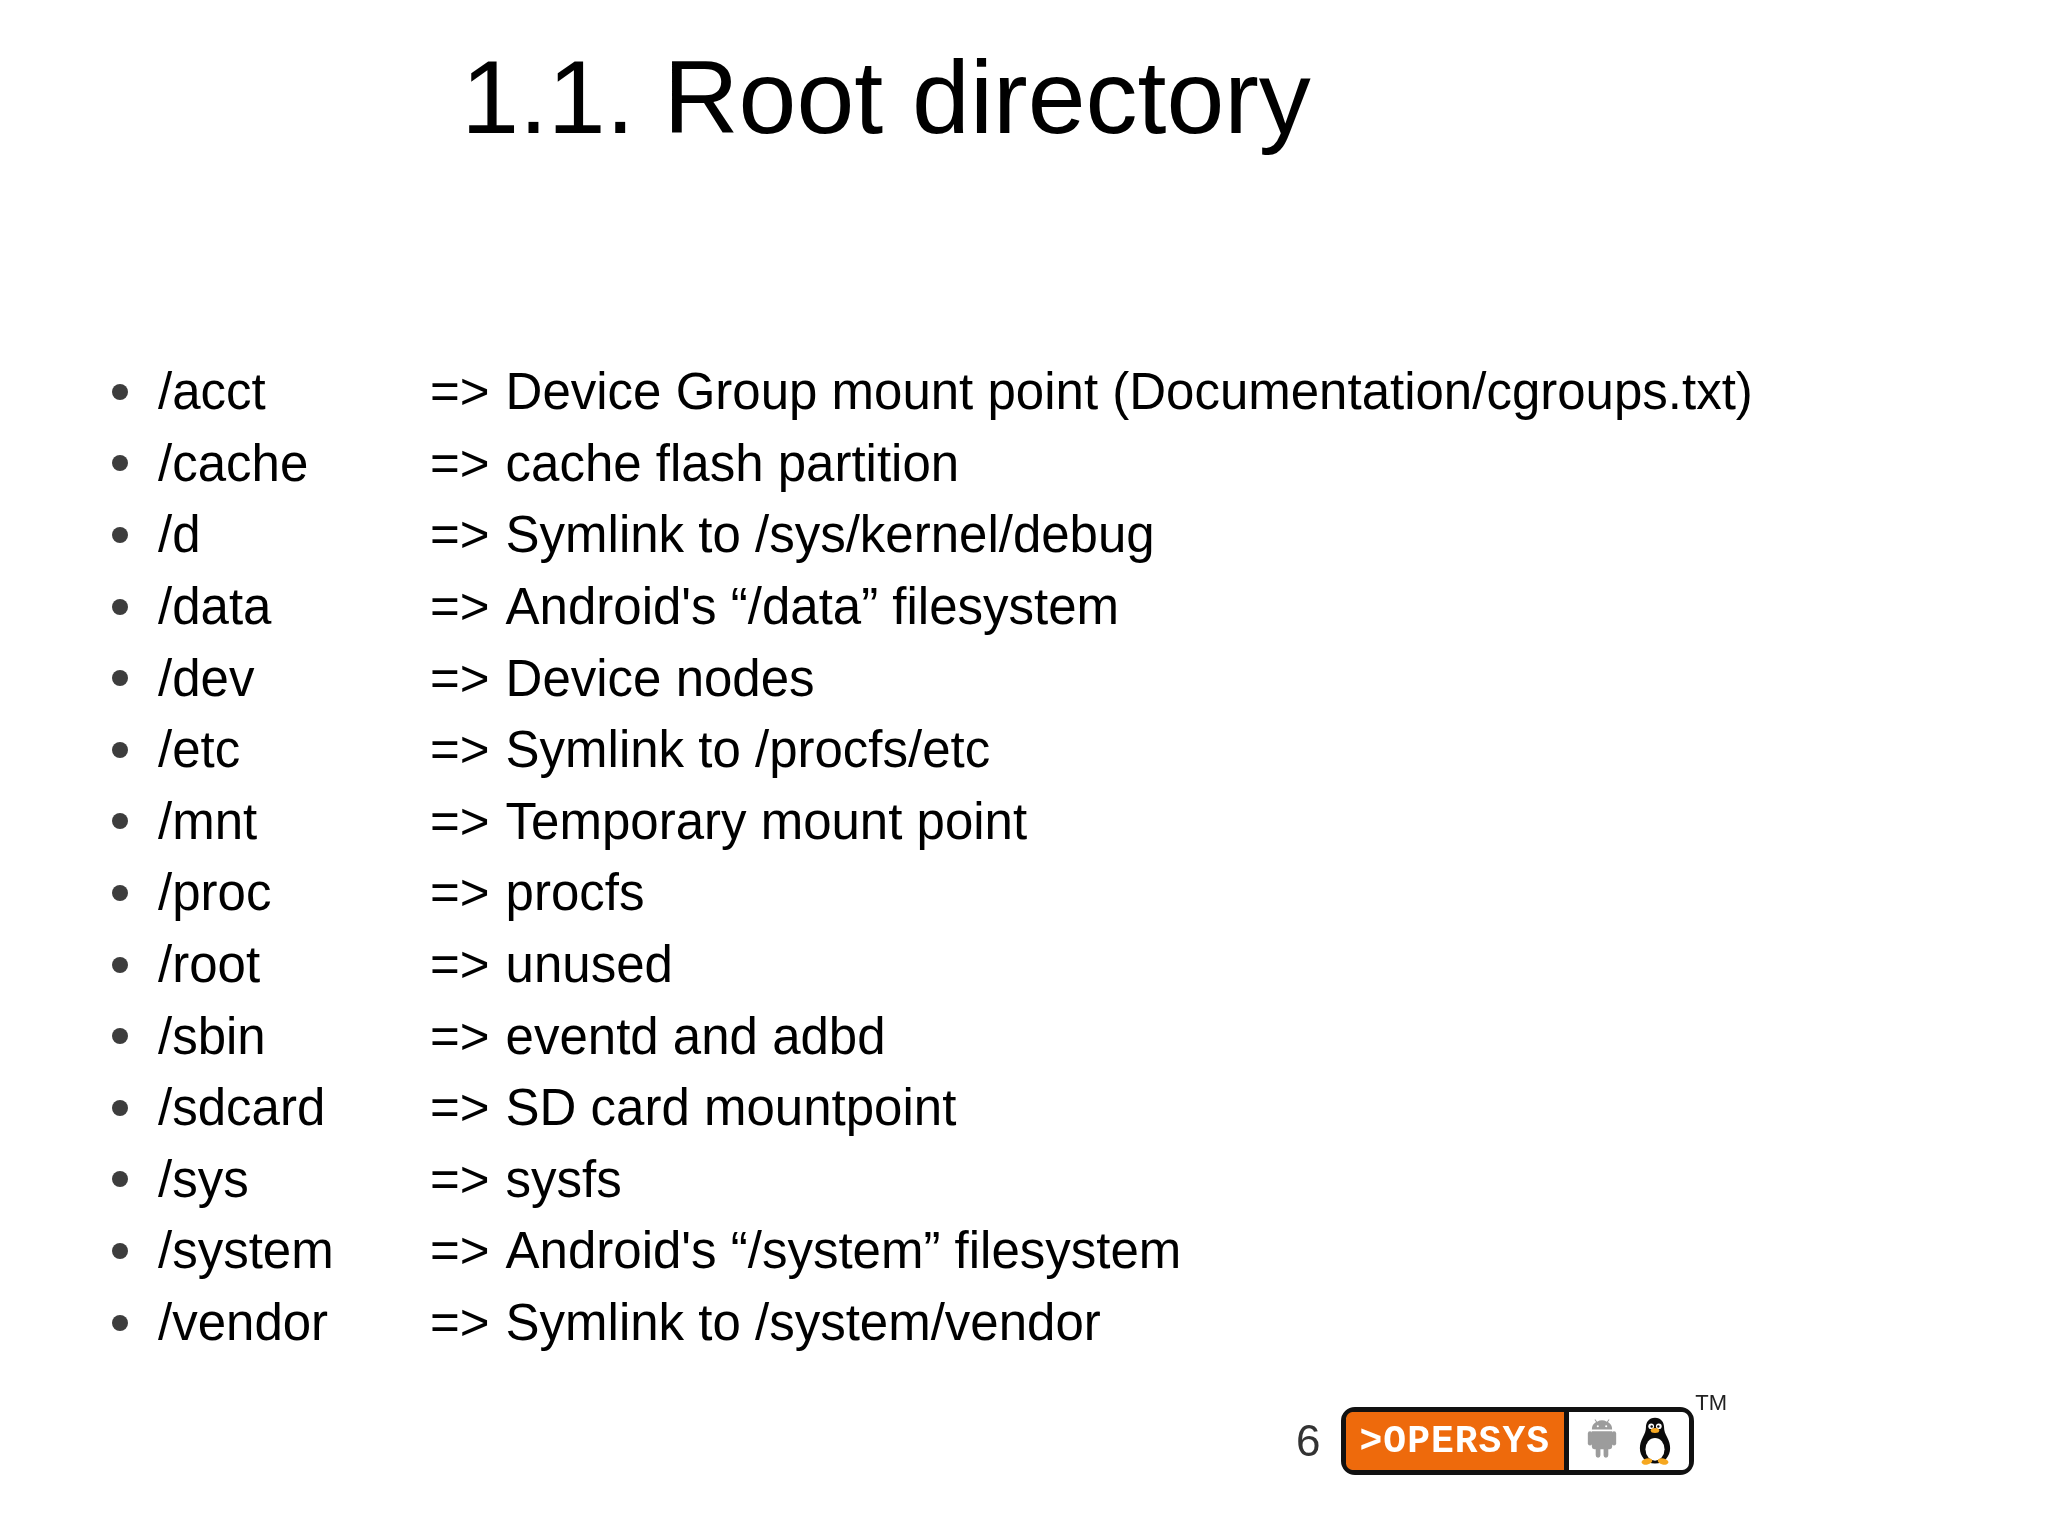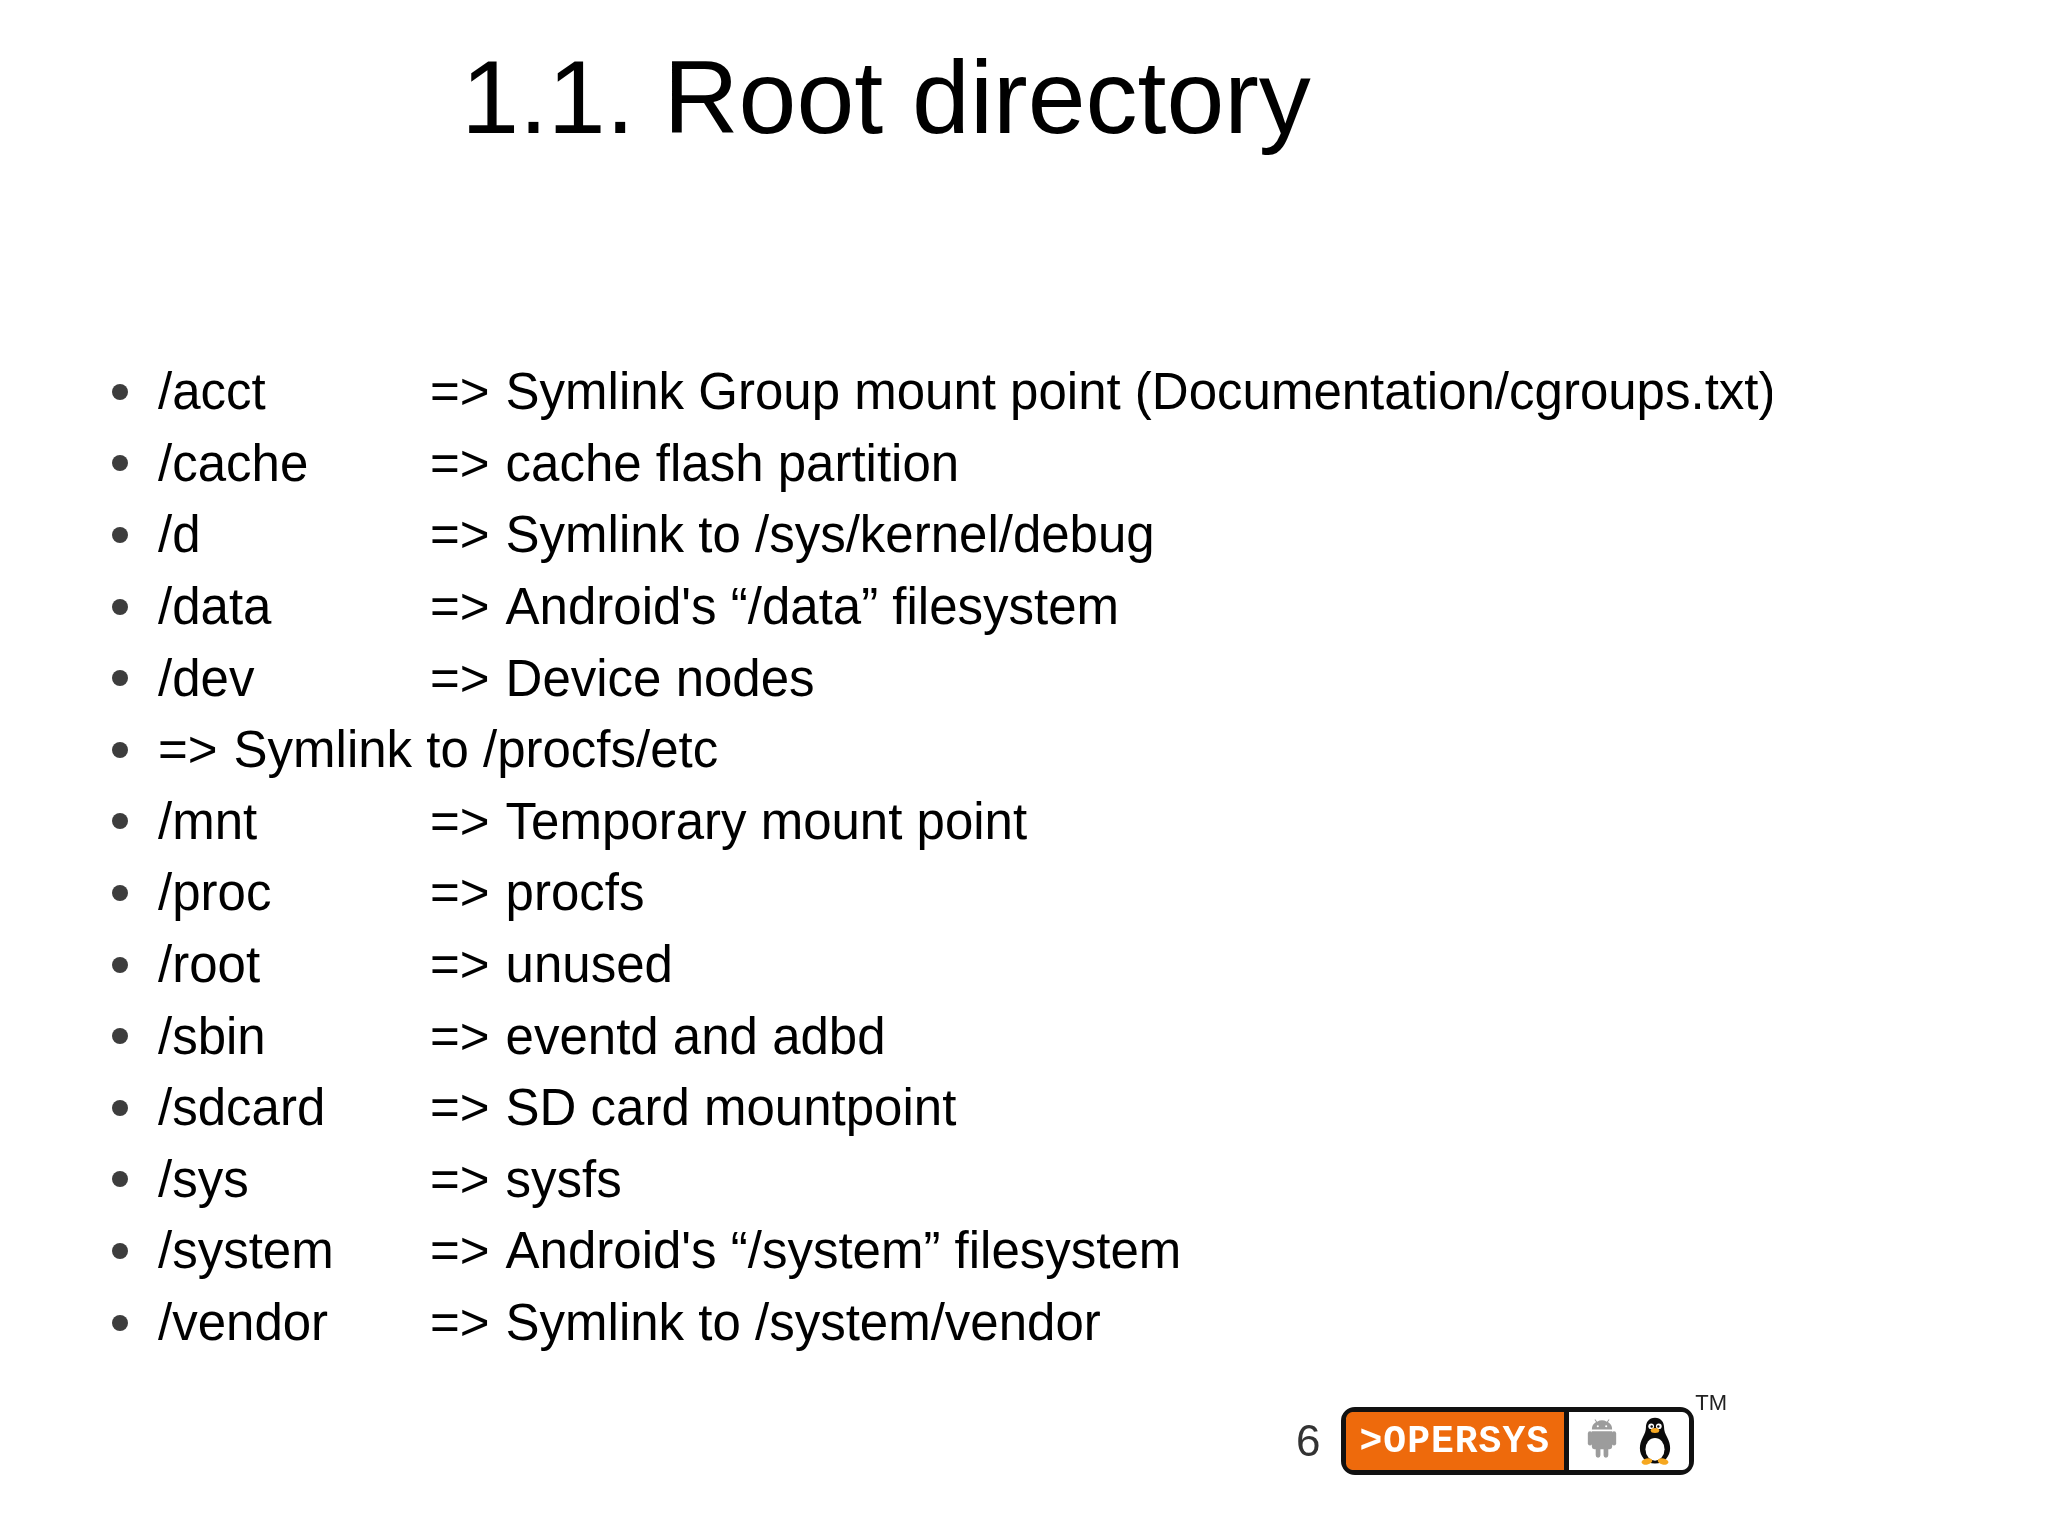--- a/index.html
+++ b/index.html
@@ -109,21 +109,21 @@
 
 <div class="slide">
 
   <div class="title">1.1. Root directory</div>
 
   <ul class="list">
     <li class="row">
       <span class="bullet"></span>
       <span class="path">/acct</span>
       <span class="arrow">=&gt;</span>
-      <span class="desc">Symlink Group mount point (Documentation/cgroups.txt)</span>
+      <span class="desc">Device Group mount point (Documentation/cgroups.txt)</span>
     </li>
 
     <li class="row">
       <span class="bullet"></span>
       <span class="path">/cache</span>
       <span class="arrow">=&gt;</span>
       <span class="desc">cache flash partition</span>
     </li>
 
     <li class="row">
@@ -142,20 +142,21 @@
 
     <li class="row">
       <span class="bullet"></span>
       <span class="path">/dev</span>
       <span class="arrow">=&gt;</span>
       <span class="desc">Device nodes</span>
     </li>
 
     <li class="row">
       <span class="bullet"></span>
+      <span class="path">/etc</span>
       <span class="arrow">=&gt;</span>
       <span class="desc">Symlink to /procfs/etc</span>
     </li>
 
     <li class="row">
       <span class="bullet"></span>
       <span class="path">/mnt</span>
       <span class="arrow">=&gt;</span>
       <span class="desc">Temporary mount point</span>
     </li>

